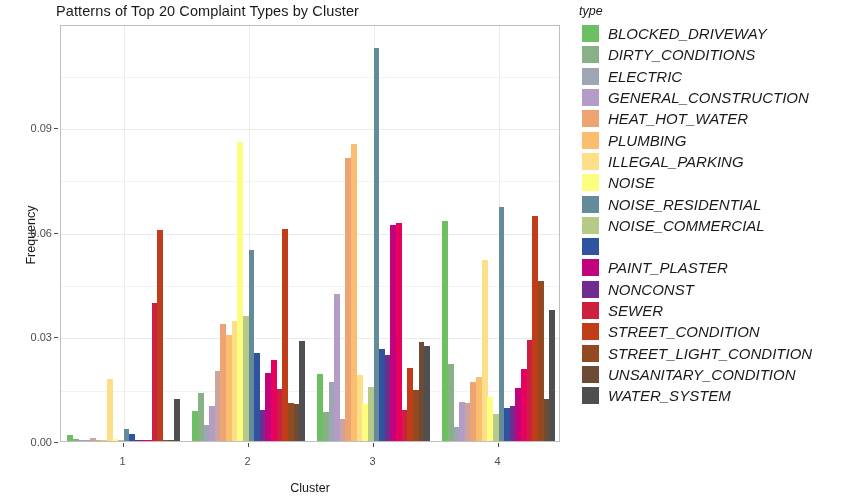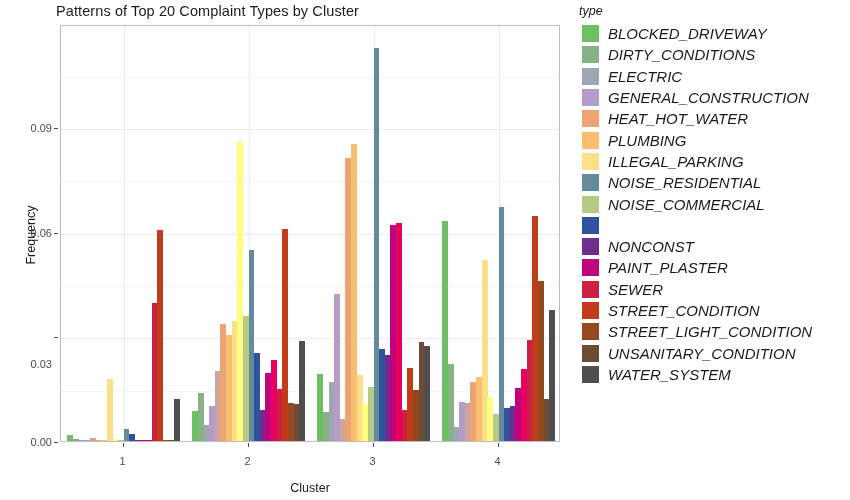--- a/index.html
+++ b/index.html
@@ -171,21 +171,21 @@
 <div id="chart-root">
 
   <div id="chart-title">Patterns of Top 20 Complaint Types by Cluster</div>
 
   <div id="y-axis-title">Frequency</div>
   <div id="x-axis-title">Cluster</div>
 
   <div id="y-ticks">
       <div class="y-tick-label" style="top: 442px; right: 798px;">0.00</div>
       <div class="y-tick-mark" style="top: 442px;"></div>
-      <div class="y-tick-label" style="top: 337.314px; right: 798px; margin-top: 27px;">0.03</div>
+      <div class="y-tick-label" style="top: 337.314px; right: 798px;">0.03</div>
       <div class="y-tick-mark" style="top: 337.314px;"></div>
       <div class="y-tick-label" style="top: 232.628px; right: 798px;">0.06</div>
       <div class="y-tick-mark" style="top: 232.628px;"></div>
       <div class="y-tick-label" style="top: 127.941px; right: 798px;">0.09</div>
       <div class="y-tick-mark" style="top: 127.941px;"></div>
     </div>
   <div id="x-ticks">
       <div class="x-tick-label" style="left: 122.5px;">1</div>
       <div class="x-tick-mark" style="left: 122.5px;"></div>
       <div class="x-tick-label" style="left: 247.5px;">2</div>
@@ -319,39 +319,43 @@
         </div>
         <div class="legend-row">
           <span class="legend-swatch" style="background: rgb(251, 190, 111);"></span>
           <span class="legend-label">PLUMBING</span>
         </div>
         <div class="legend-row">
           <span class="legend-swatch" style="background: rgb(252, 223, 134);"></span>
           <span class="legend-label">ILLEGAL_PARKING</span>
         </div>
         <div class="legend-row">
+          <span class="legend-swatch" style="background: rgb(253, 253, 128);"></span>
+          <span class="legend-label">NOISE</span>
+        </div>
+        <div class="legend-row">
           <span class="legend-swatch" style="background: rgb(100, 139, 155);"></span>
           <span class="legend-label">NOISE_RESIDENTIAL</span>
         </div>
         <div class="legend-row">
           <span class="legend-swatch" style="background: rgb(182, 201, 135);"></span>
           <span class="legend-label">NOISE_COMMERCIAL</span>
         </div>
         <div class="legend-row">
           <span class="legend-swatch" style="background: rgb(47, 83, 158);"></span>
         </div>
         <div class="legend-row">
+          <span class="legend-swatch" style="background: rgb(193, 3, 126);"></span>
+          <span class="legend-label">PAINT_PLASTER</span>
+        </div>
+        <div class="legend-row">
           <span class="legend-swatch" style="background: rgb(111, 45, 145);"></span>
           <span class="legend-label">NONCONST</span>
         </div>
         <div class="legend-row">
-          <span class="legend-swatch" style="background: rgb(193, 3, 126);"></span>
-          <span class="legend-label">PAINT_PLASTER</span>
-        </div>
-        <div class="legend-row">
           <span class="legend-swatch" style="background: rgb(205, 31, 63);"></span>
           <span class="legend-label">SEWER</span>
         </div>
         <div class="legend-row">
           <span class="legend-swatch" style="background: rgb(193, 60, 24);"></span>
           <span class="legend-label">STREET_CONDITION</span>
         </div>
         <div class="legend-row">
           <span class="legend-swatch" style="background: rgb(148, 74, 32);"></span>
           <span class="legend-label">STREET_LIGHT_CONDITION</span>

